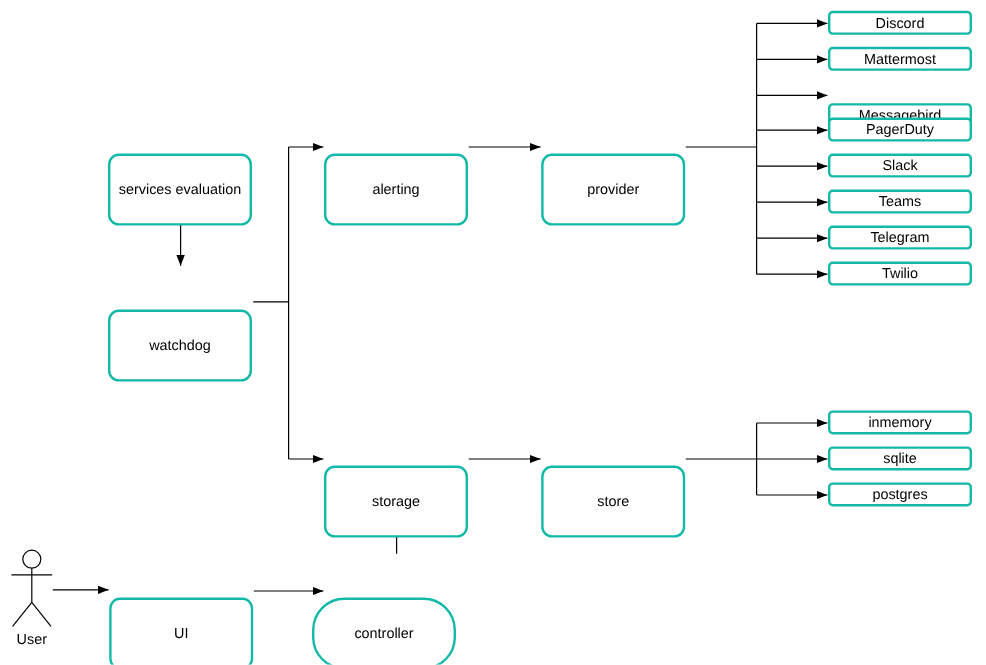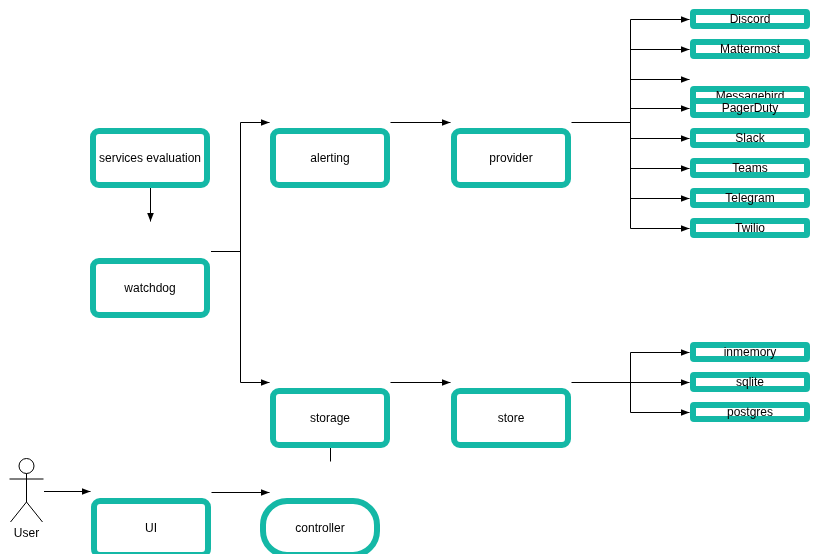--- a/index.html
+++ b/index.html
@@ -14,21 +14,21 @@
   }
   svg.edge-layer {
     position: absolute;
     left: 0; top: 0;
     width: 822px; height: 554px;
   }
   .node {
     position: absolute;
     box-sizing: border-box;
     background: #ffffff;
-    border: 6px solid #14b8a6;
+    border: 2px solid #14b8a6;
     display: flex;
     align-items: center;
     justify-content: center;
     font-size: 12px;
     line-height: 1.2;
     text-align: center;
     white-space: nowrap;
   }
   .node.big   { width: 120px; height: 60px; border-radius: 9px; margin-top: 36px; }
   .node.small { width: 120px; height: 20px; border-radius: 4px; }

